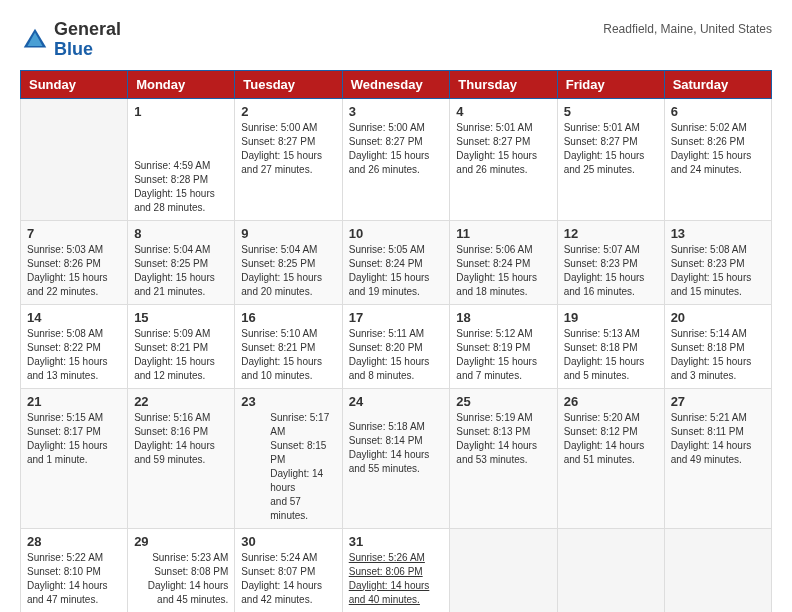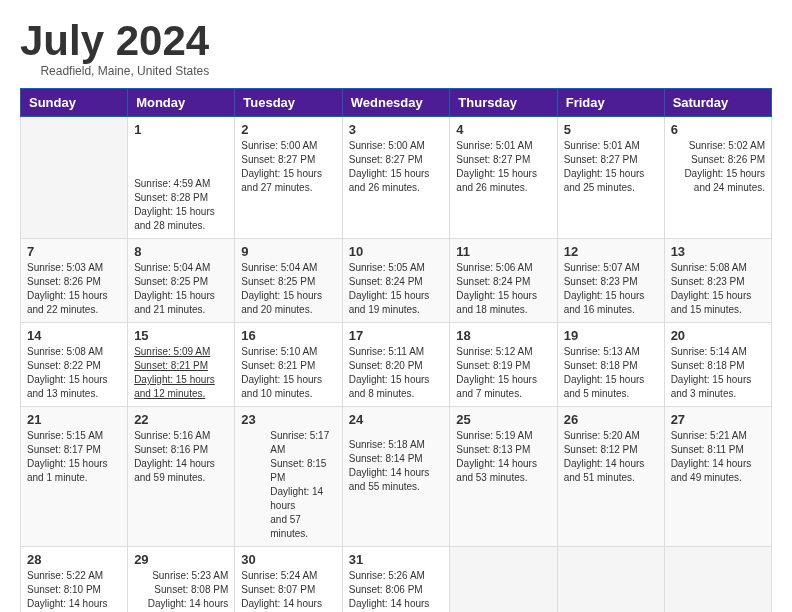--- a/index.html
+++ b/index.html
@@ -45,21 +45,21 @@
       font-size: 12px;
       color: #555;
       margin-top: 2px;
     }
     .calendar {
       width: 100%;
       border-collapse: collapse;
       border: 1px solid #ccc;
     }
     .calendar th {
-      background-color: #4c1d95;
+      background-color: #b91c1c;
       color: #fff;
       font-size: 13px;
       font-weight: bold;
       text-align: left;
       padding: 6px 8px;
       border: 1px solid #1a5fa8;
     }
     .calendar td {
       vertical-align: top;
       padding: 5px 6px;
@@ -86,22 +86,31 @@
       line-height: 1.4;
     }
     .empty-cell {
       background: #f5f5f5 !important;
     }
   </style>
 </head>
 <body>
 
 <div class="header">
+  <div class="logo">
+    <svg class="logo-icon" viewBox="0 0 40 40" xmlns="http://www.w3.org/2000/svg">
+      <polygon points="20,5 35,30 5,30" fill="#1a5fa8"></polygon>
+      <polygon points="20,10 30,28 10,28" fill="#4a9fd4"></polygon>
+    </svg>
+    <div class="logo-text">
+      <span class="logo-general">General</span><br>
+      <span class="logo-blue">Blue</span>
+    </div>
+  </div>
   <div class="title-block">
-    <div class="month-title">July 2024</div>
     <div class="location">Readfield, Maine, United States</div>
   </div>
 </div>
 
 <table class="calendar">
   <thead>
     <tr>
     <th>Sunday</th>
         <th>Monday</th>
         <th>Tuesday</th>
@@ -144,21 +153,21 @@
         </td>
         <td>
           <span class="day-number">5</span>
           <div class="day-info" style="white-space: pre-line;">Sunrise: 5:01 AM
 Sunset: 8:27 PM
 Daylight: 15 hours
 and 25 minutes.</div>
         </td>
         <td>
           <span class="day-number">6</span>
-          <div class="day-info" style="white-space: pre-line; text-align: right;">Sunrise: 5:02 AM
+          <div class="day-info" style="white-space: pre-line;">Sunrise: 5:02 AM
 Sunset: 8:26 PM
 Daylight: 15 hours
 and 24 minutes.</div>
         </td>
       </tr>
       <tr>
         <td>
           <span class="day-number">7</span>
           <div class="day-info" style="white-space: pre-line;">Sunrise: 5:03 AM
 Sunset: 8:26 PM
@@ -211,21 +220,21 @@
       <tr>
         <td>
           <span class="day-number">14</span>
           <div class="day-info" style="white-space: pre-line;">Sunrise: 5:08 AM
 Sunset: 8:22 PM
 Daylight: 15 hours
 and 13 minutes.</div>
         </td>
         <td>
           <span class="day-number">15</span>
-          <div class="day-info" style="white-space: pre-line; text-decoration: underline;">Sunrise: 5:09 AM
+          <div class="day-info" style="white-space: pre-line;">Sunrise: 5:09 AM
 Sunset: 8:21 PM
 Daylight: 15 hours
 and 12 minutes.</div>
         </td>
         <td>
           <span class="day-number">16</span>
           <div class="day-info" style="white-space: pre-line;">Sunrise: 5:10 AM
 Sunset: 8:21 PM
 Daylight: 15 hours
 and 10 minutes.</div>
@@ -327,21 +336,21 @@
         </td>
         <td>
           <span class="day-number">30</span>
           <div class="day-info" style="white-space: pre-line;">Sunrise: 5:24 AM
 Sunset: 8:07 PM
 Daylight: 14 hours
 and 42 minutes.</div>
         </td>
         <td>
           <span class="day-number">31</span>
-          <div class="day-info" style="white-space: pre-line;">Sunrise: 5:26 AM
+          <div class="day-info" style="white-space: pre-line; text-decoration: underline;">Sunrise: 5:26 AM
 Sunset: 8:06 PM
 Daylight: 14 hours
 and 40 minutes.</div>
         </td>
         <td class="empty-cell"></td>
         <td class="empty-cell"></td>
         <td class="empty-cell"></td>
       </tr>
     </tbody>
 </table>

